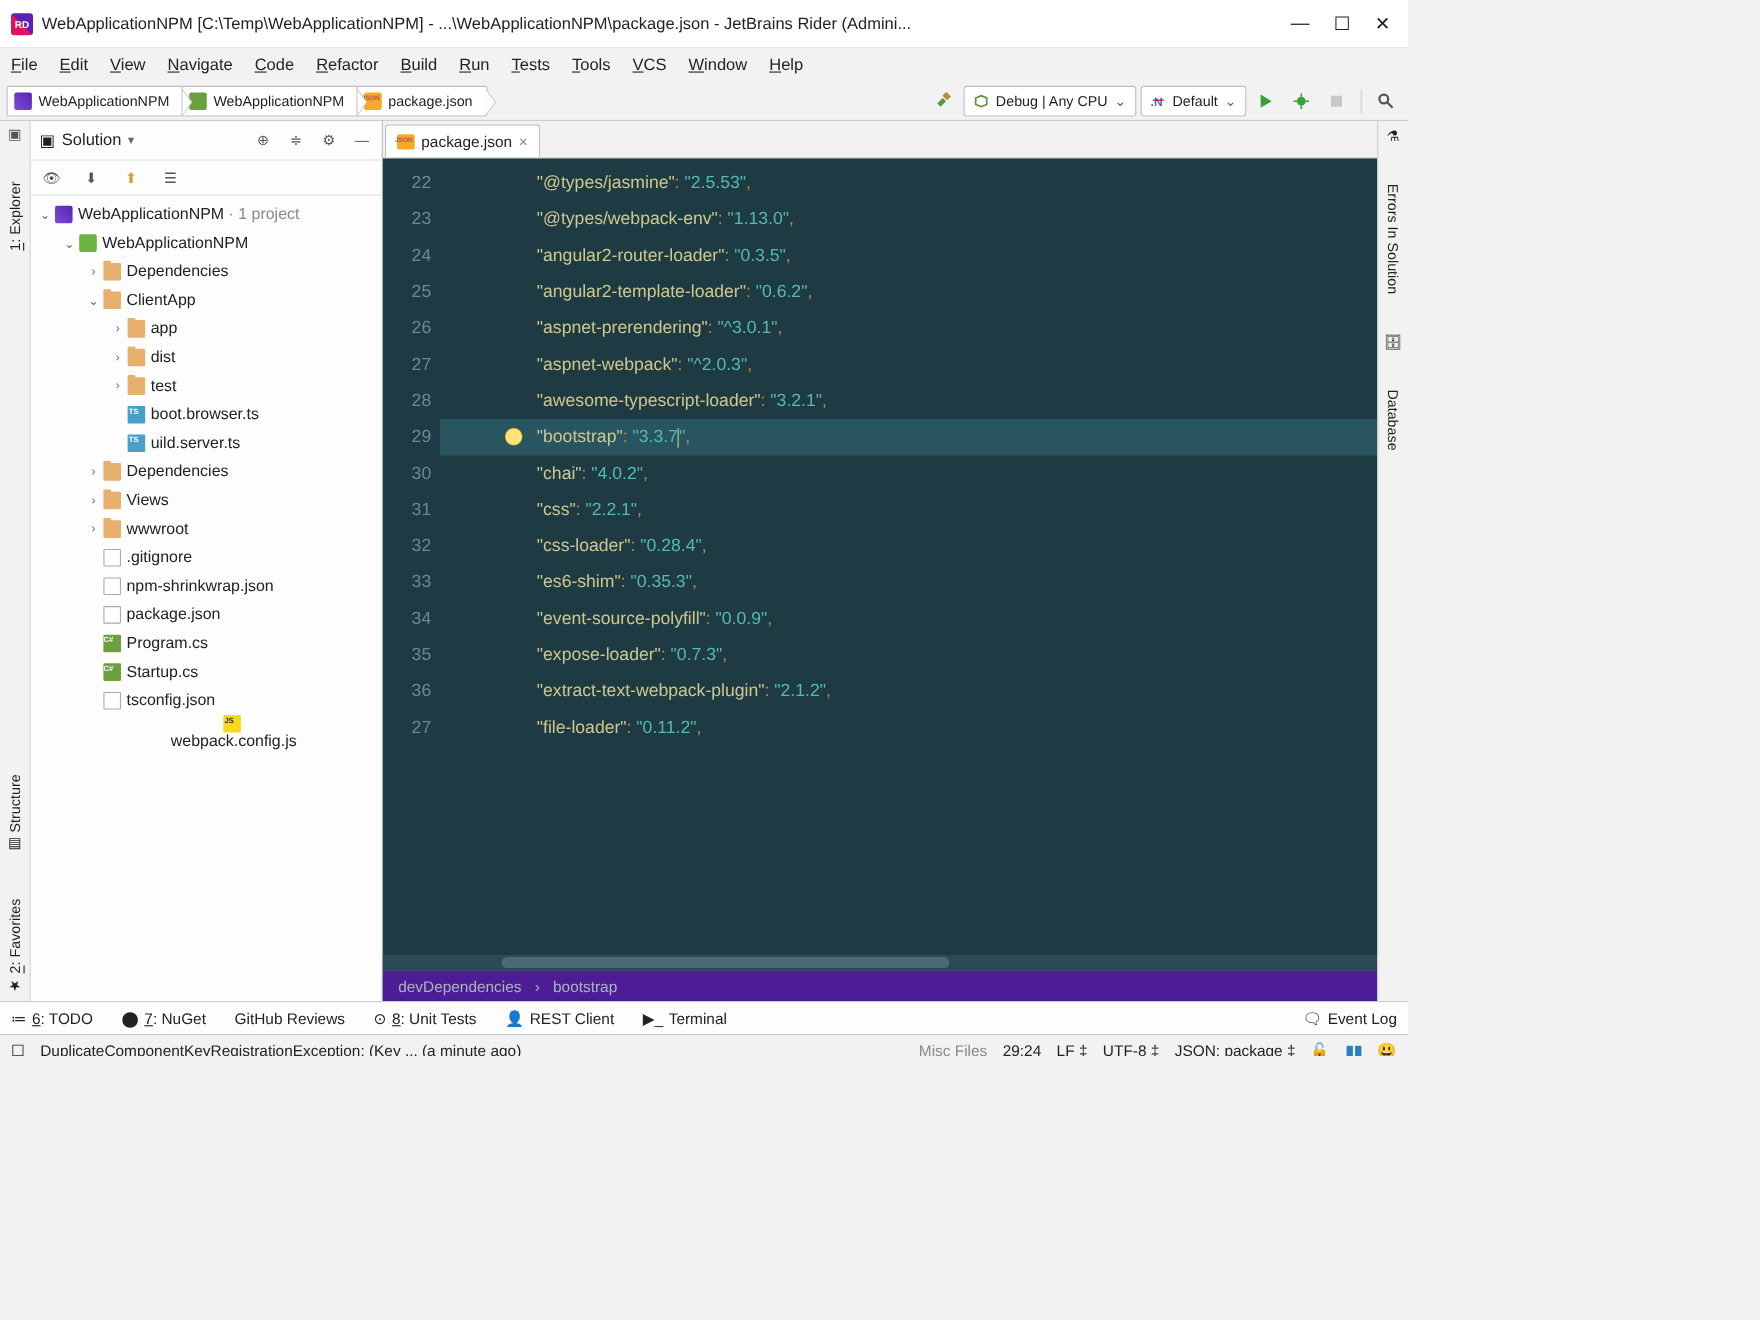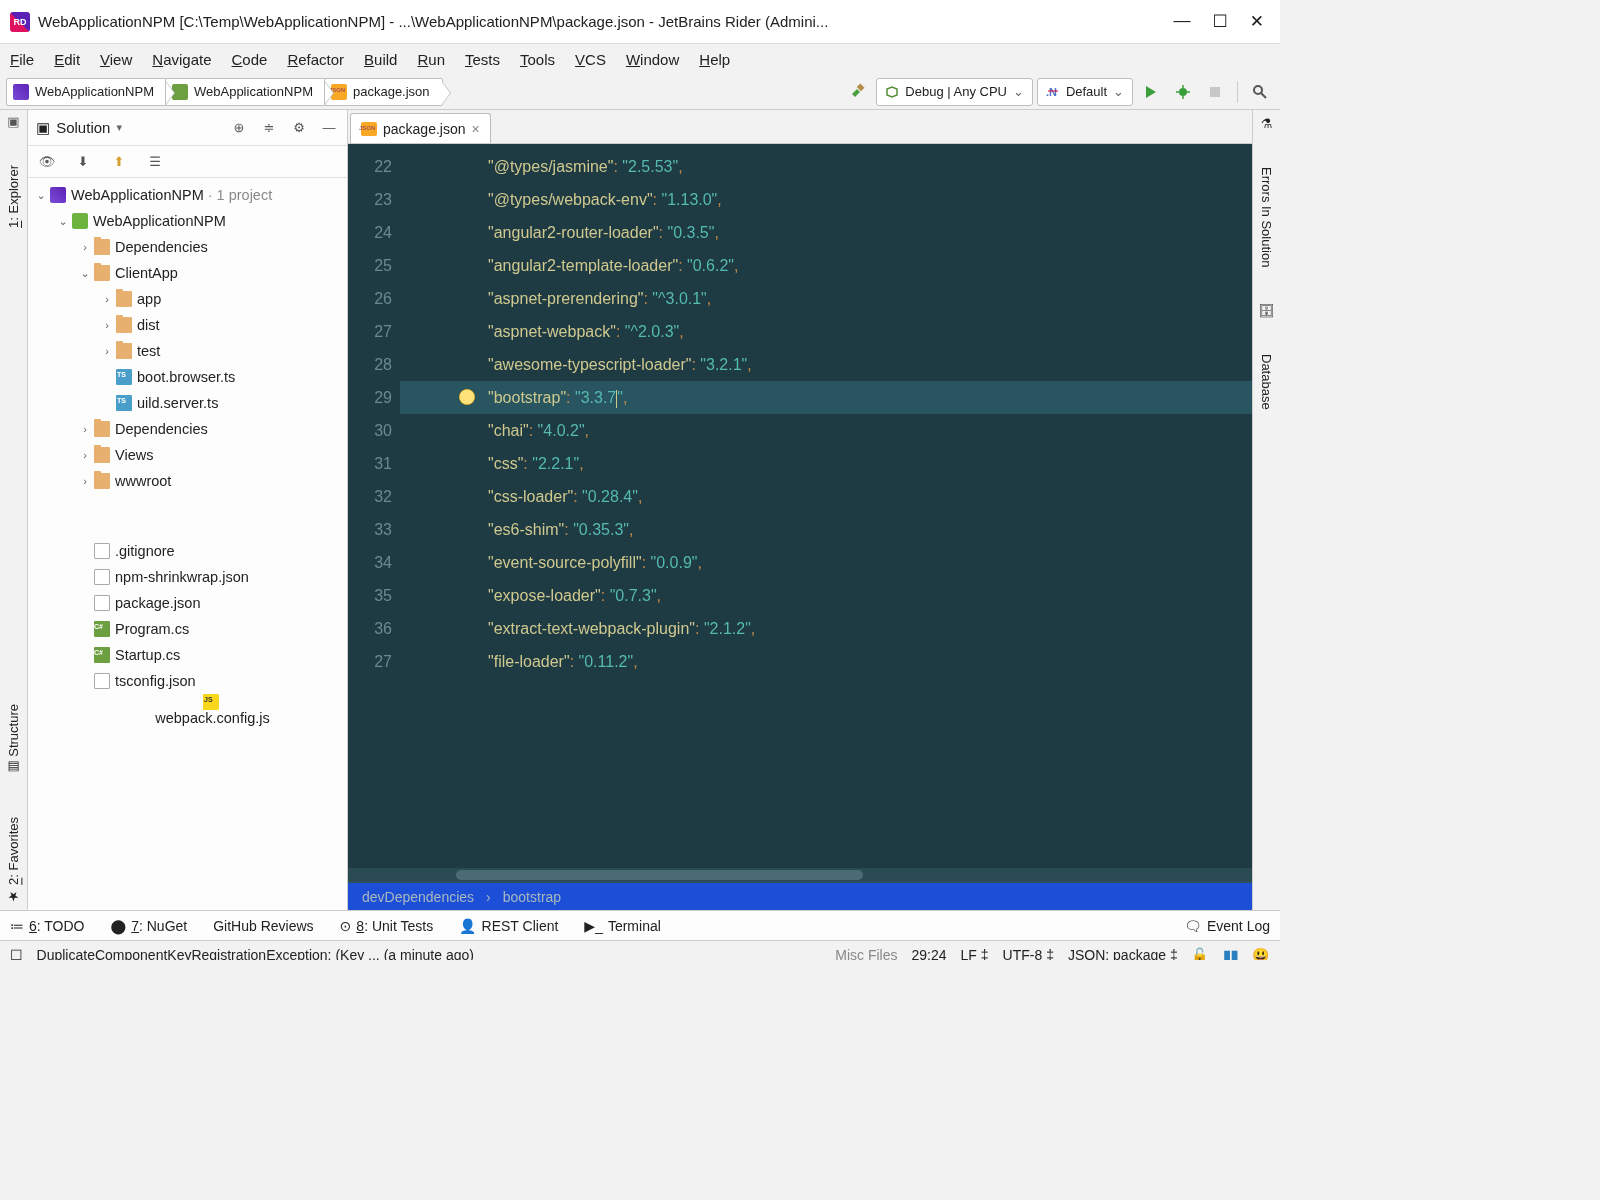--- a/index.html
+++ b/index.html
@@ -58,21 +58,21 @@
 .tab .close{color:#888;cursor:pointer;}
 .codearea { flex:1; display:flex; overflow:hidden; font-family:"Consolas","Courier New",monospace; font-size:16px; position:relative;}
 .gutter { width:52px; background:#1e3a42; color:#6a8a92; text-align:right; padding:6px 8px 6px 0; line-height:33px; flex-shrink:0;}
 .code { flex:1; background:#1e3a42; color:#d4cfa9; padding:6px 0; line-height:33px; overflow:hidden; position:relative;}
 .cline { padding-left:88px; white-space:pre; height:33px;}
 .cline.hl { background:#28555f; }
 .k{color:#d0c98f;}
 .p{color:#c98b4a;}
 .v{color:#55bab0;}
 .bulb { position:absolute; left:58px; width:18px; height:18px; background:radial-gradient(circle,#ffe27a 55%,#d4a017 60%,transparent 65%); border-radius:50%; }
-.crumbbar { height:28px; background:#1d4ed8; color:#a8b8bb; display:flex; align-items:center; padding:0 14px; gap:12px; border-top:1px solid #2e555e; font-size:14px;}
+.crumbbar { height:28px; background:#4c1d95; color:#a8b8bb; display:flex; align-items:center; padding:0 14px; gap:12px; border-top:1px solid #2e555e; font-size:14px;}
 .rightstrip { width:28px; background:#f2f2f2; border-left:1px solid #ccc; display:flex; flex-direction:column; align-items:center; padding-top:6px; gap:30px;}
 .bottombar { height:30px; background:#fdfdfd; border-top:1px solid #ccc; display:flex; align-items:center; padding:0 10px; gap:20px;}
 .bottombar .item{ display:flex; align-items:center; gap:5px; cursor:pointer; font-size:14px;}
 .statusbar { height:28px; background:#f2f2f2; border-top:1px solid #ccc; display:flex; align-items:center; padding:0 10px; gap:14px; font-size:14px;}
 .statusbar .spacer{flex:1;}
 .minimap{position:absolute;right:2px;top:2px;width:14px;height:18px;background:#f5c518;}
 .caret{display:inline-block;width:1px;height:18px;background:#d0c98f;vertical-align:middle;animation:blink 1s infinite;}
 @keyframes blink{50%{opacity:0}}
 .scrollh{height:14px;background:#2a4b54;display:flex;align-items:center;}
 .scrollh .thumb{height:10px;width:45%;margin-left:12%;background:#4a6b74;border-radius:5px;}
@@ -248,21 +248,21 @@
         <div class="tn" style="padding-left: 50px;">
           <span class="arr">›</span>
           <span class="ficon fold"></span>
           <span>Views</span>
         </div>
         <div class="tn" style="padding-left: 50px;">
           <span class="arr">›</span>
           <span class="ficon fold"></span>
           <span>wwwroot</span>
         </div>
-        <div class="tn" style="padding-left: 50px; margin-top: 44px;">
+        <div class="tn" style="padding-left: 50px;">
           <span class="arr"></span>
           <span class="ficon file"></span>
           <span>.gitignore</span>
         </div>
         <div class="tn" style="padding-left: 50px;">
           <span class="arr"></span>
           <span class="ficon json"></span>
           <span>npm-shrinkwrap.json</span>
         </div>
         <div class="tn" style="padding-left: 50px;">

